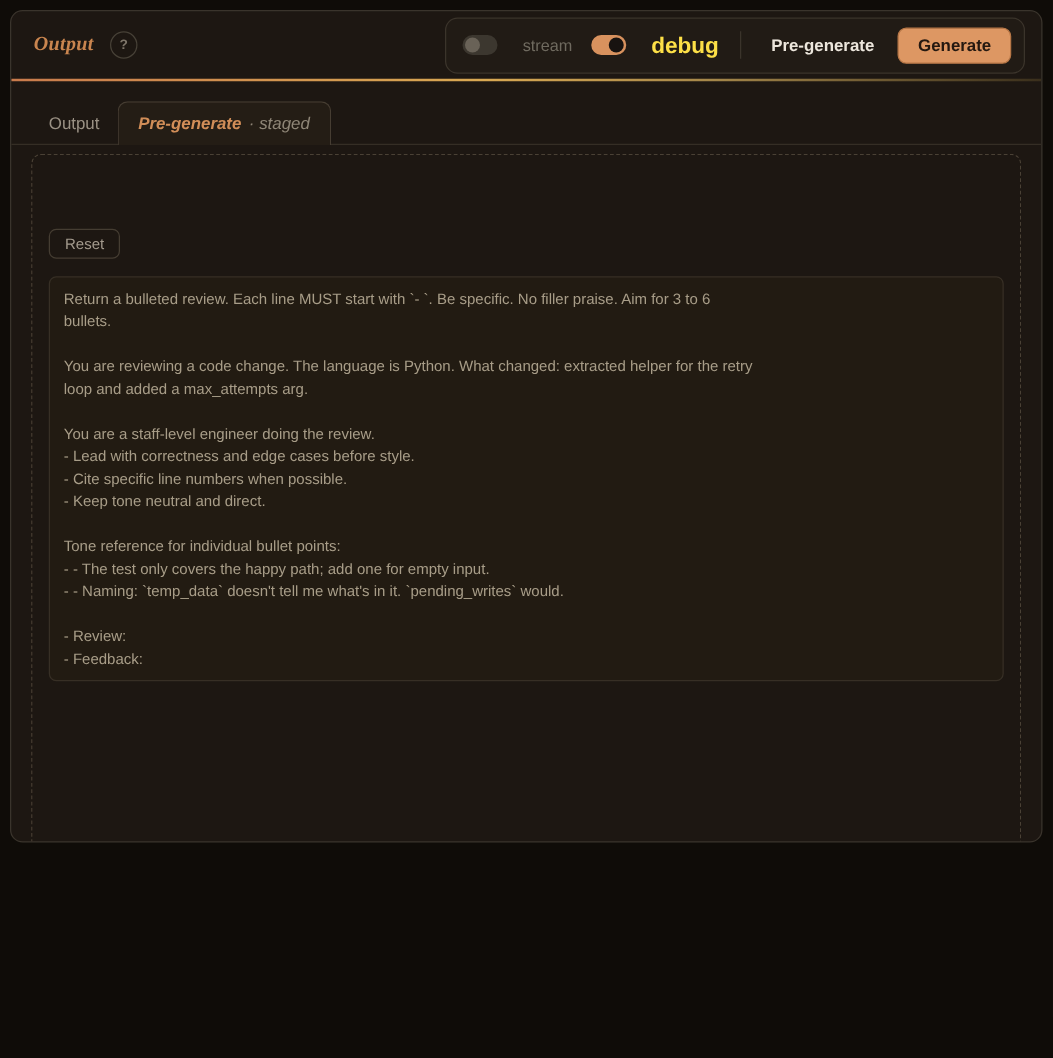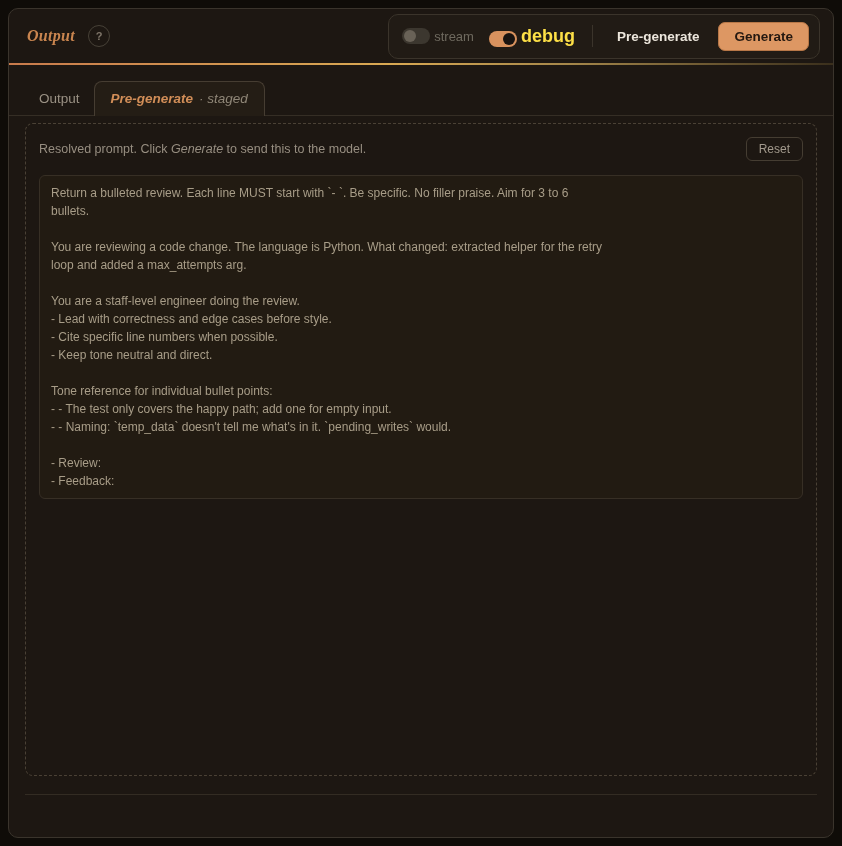--- a/index.html
+++ b/index.html
@@ -4,21 +4,21 @@
 <style>
   * { box-sizing: border-box; margin: 0; padding: 0; }
   html, body {
     width: 842px; height: 846px;
     background: #0f0c08;
     font-family: "Liberation Sans", sans-serif;
     overflow: hidden;
   }
   .card {
     position: absolute; left: 8px; top: 8px;
-    width: 826px; height: 830px;
+    width: 826px; height: 666px;
     background: #1d1712;
     border: 1px solid #3a342c;
     border-radius: 10px;
     overflow: hidden;
   }
 
   
   .header {
     height: 54px;
     display: flex; align-items: center; justify-content: space-between;
@@ -37,21 +37,21 @@
     display: flex; align-items: center; justify-content: center;
   }
   .controls {
     display: flex; align-items: center;
     background: #211b15;
     border: 1px solid #3b342b;
     border-radius: 10px;
     padding: 7px 10px;
     gap: 9px;
   }
-  .toggle-group { display: flex; align-items: flex-end; gap: 4px; padding: 0 3px; }
+  .toggle-group { display: flex; align-items: center; gap: 20px; padding: 0 3px; }
   .switch {
     width: 28px; height: 16px; border-radius: 8px; position: relative;
     cursor: pointer; flex: none;
   }
   .switch.off { background: #3c372f; }
   .switch.on  { background: #d8925e; }
   .knob {
     position: absolute; top: 2px; width: 12px; height: 12px; border-radius: 50%;
   }
   .switch.off .knob { left: 2px;  background: #696257; }
@@ -108,21 +108,21 @@
   .panel-head {
     display: flex; align-items: center; justify-content: space-between;
     padding: 13px 13px 0;
   }
   .hint { font-size: 12.5px; color: #978e81; }
   .hint em { font-style: italic; }
   .reset-btn {
     background: transparent;
     border: 1px solid #453d32; border-radius: 6px;
     color: #a39a8d; font-size: 12px; font-family: inherit;
-    padding: 4px 12px; cursor: pointer;
+    padding: 4px 12px; cursor: pointer; margin-top: 46px;
   }
   .prompt {
     margin: 14px 13px 0;
     background: #221b12;
     border: 1px solid #372f25;
     border-radius: 6px;
     padding: 8px 11px;
     font-family: Liberation Sans, sans-serif;
     font-size: 12px; line-height: 18px;
     color: #a89d88;
@@ -175,23 +175,20 @@
     <div class="tab">
       <span class="tab-label">Output</span>
     </div>
     <div class="tab active">
       <span class="tab-label">Pre-generate</span><span class="tab-suffix">· staged</span>
     </div>
   </div>
 
   <div class="panel">
     <div class="panel-head">
-      <div class="hint">
-        <span>Resolved prompt. Click </span><em>Generate</em><span> to send this to the model.</span>
-      </div>
       <button class="reset-btn">Reset</button>
     </div>
     <pre class="prompt">Return a bulleted review. Each line MUST start with `- `. Be specific. No filler praise. Aim for 3 to 6
 bullets.
 
 You are reviewing a code change. The language is Python. What changed: extracted helper for the retry
 loop and added a max_attempts arg.
 
 You are a staff-level engineer doing the review.
 - Lead with correctness and edge cases before style.

